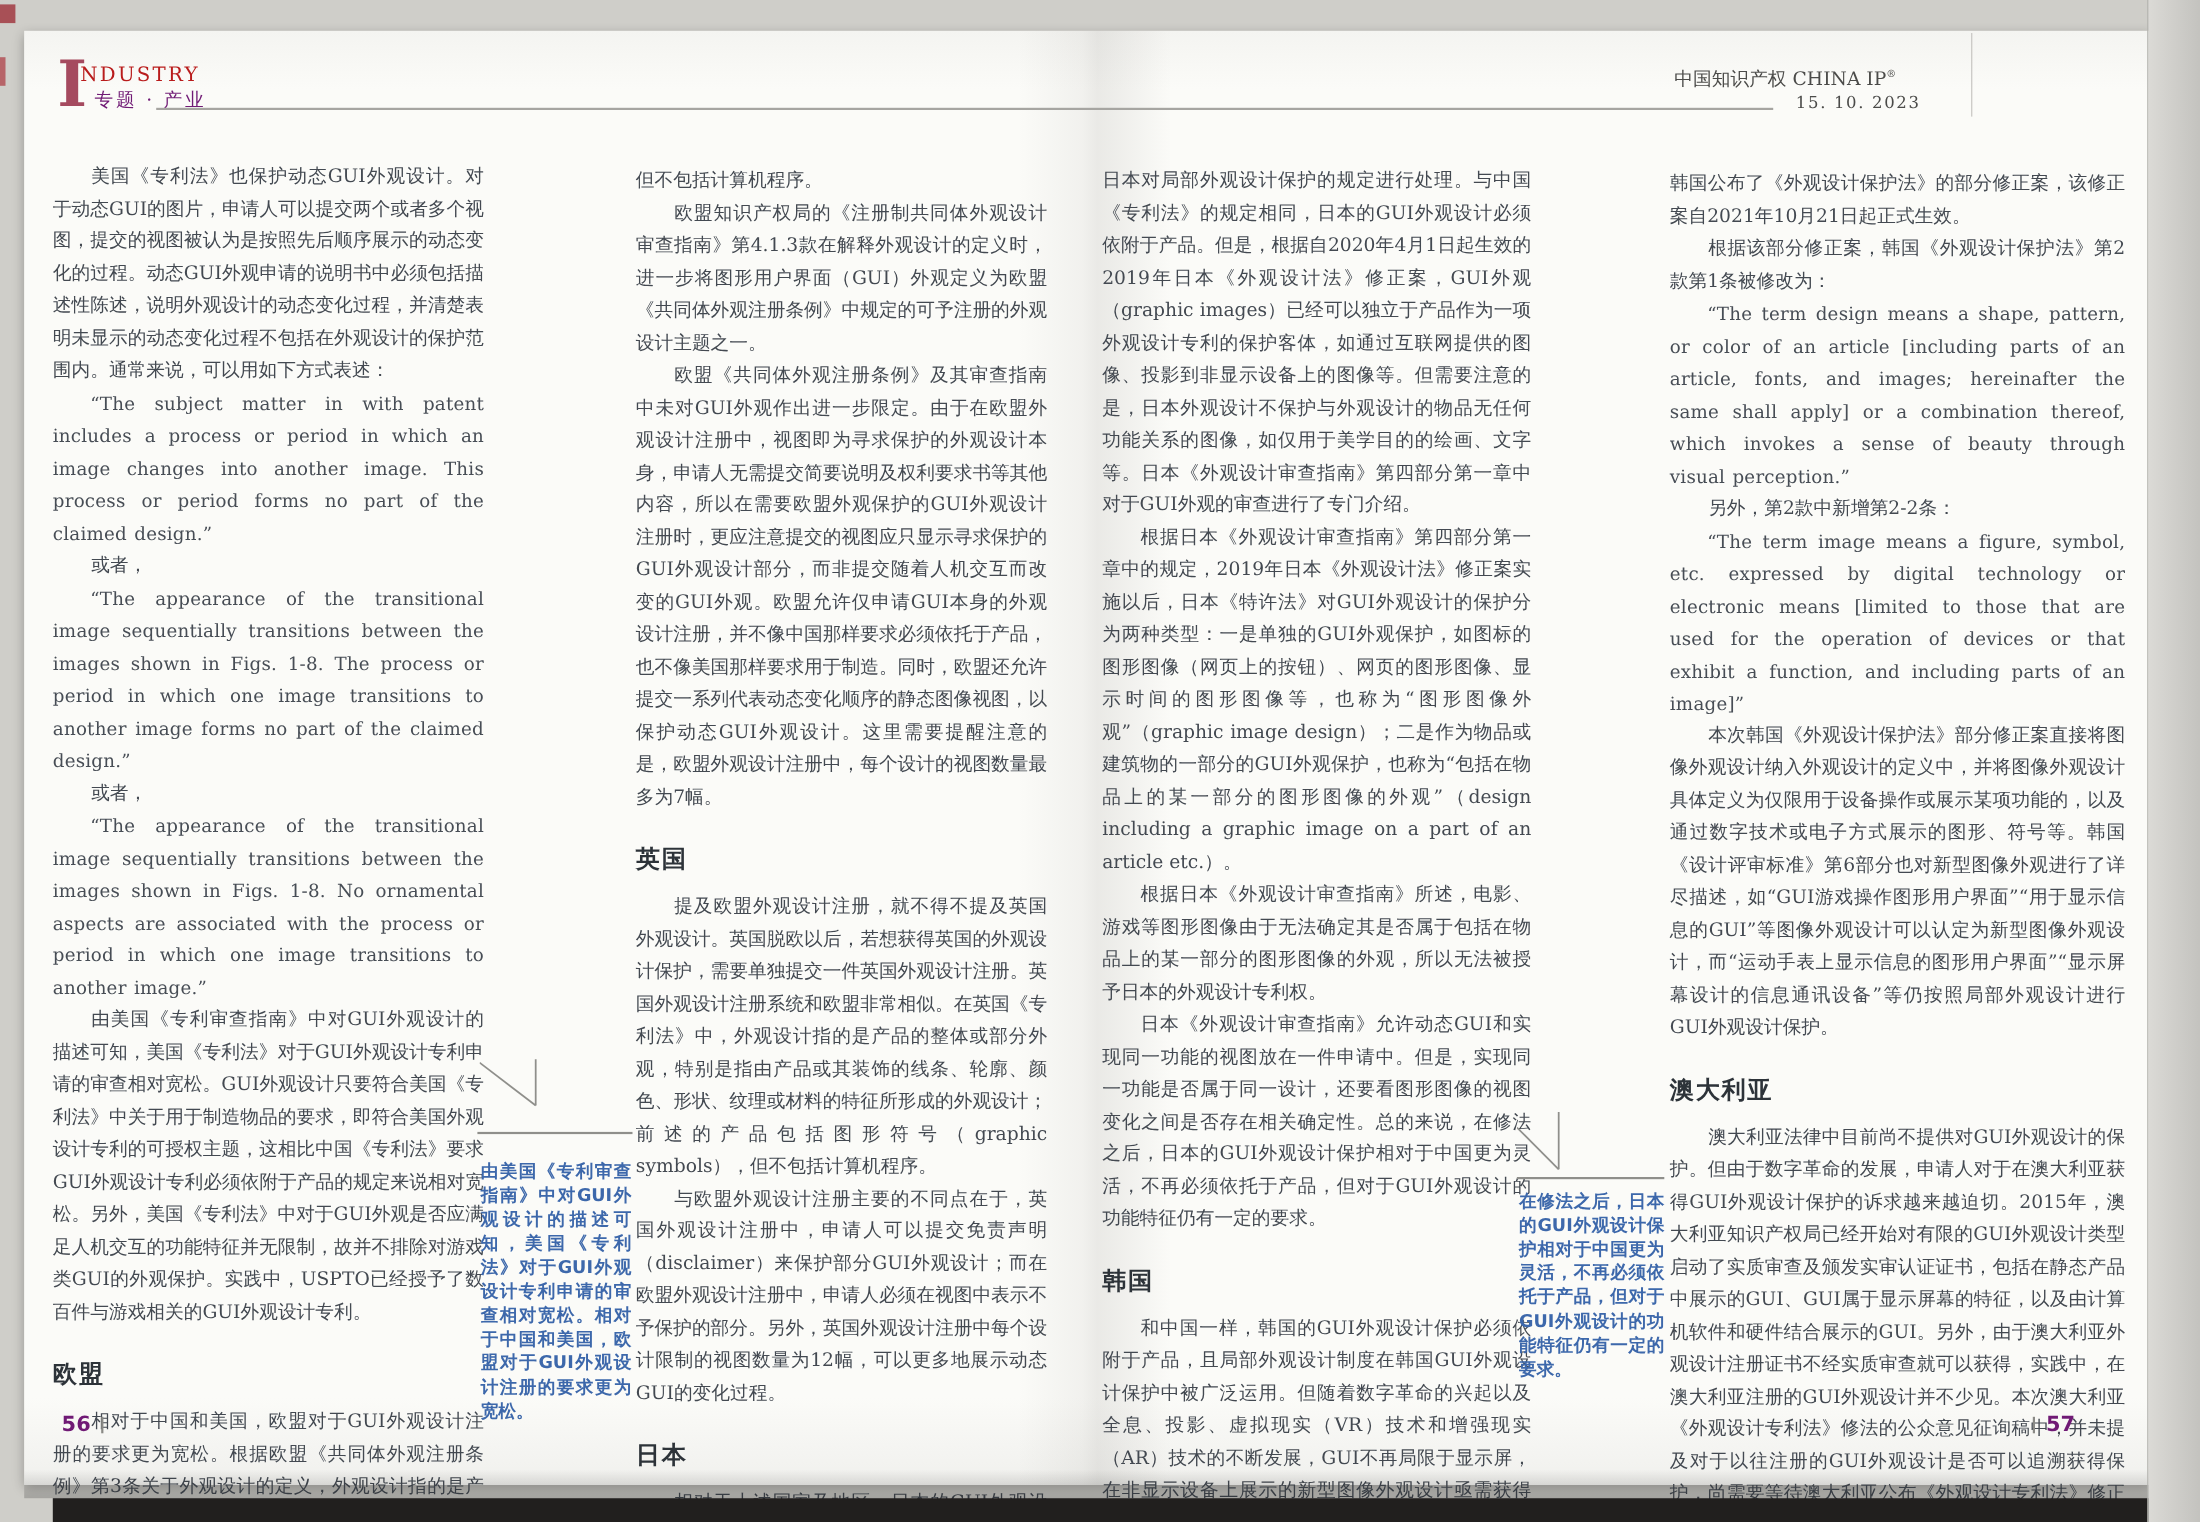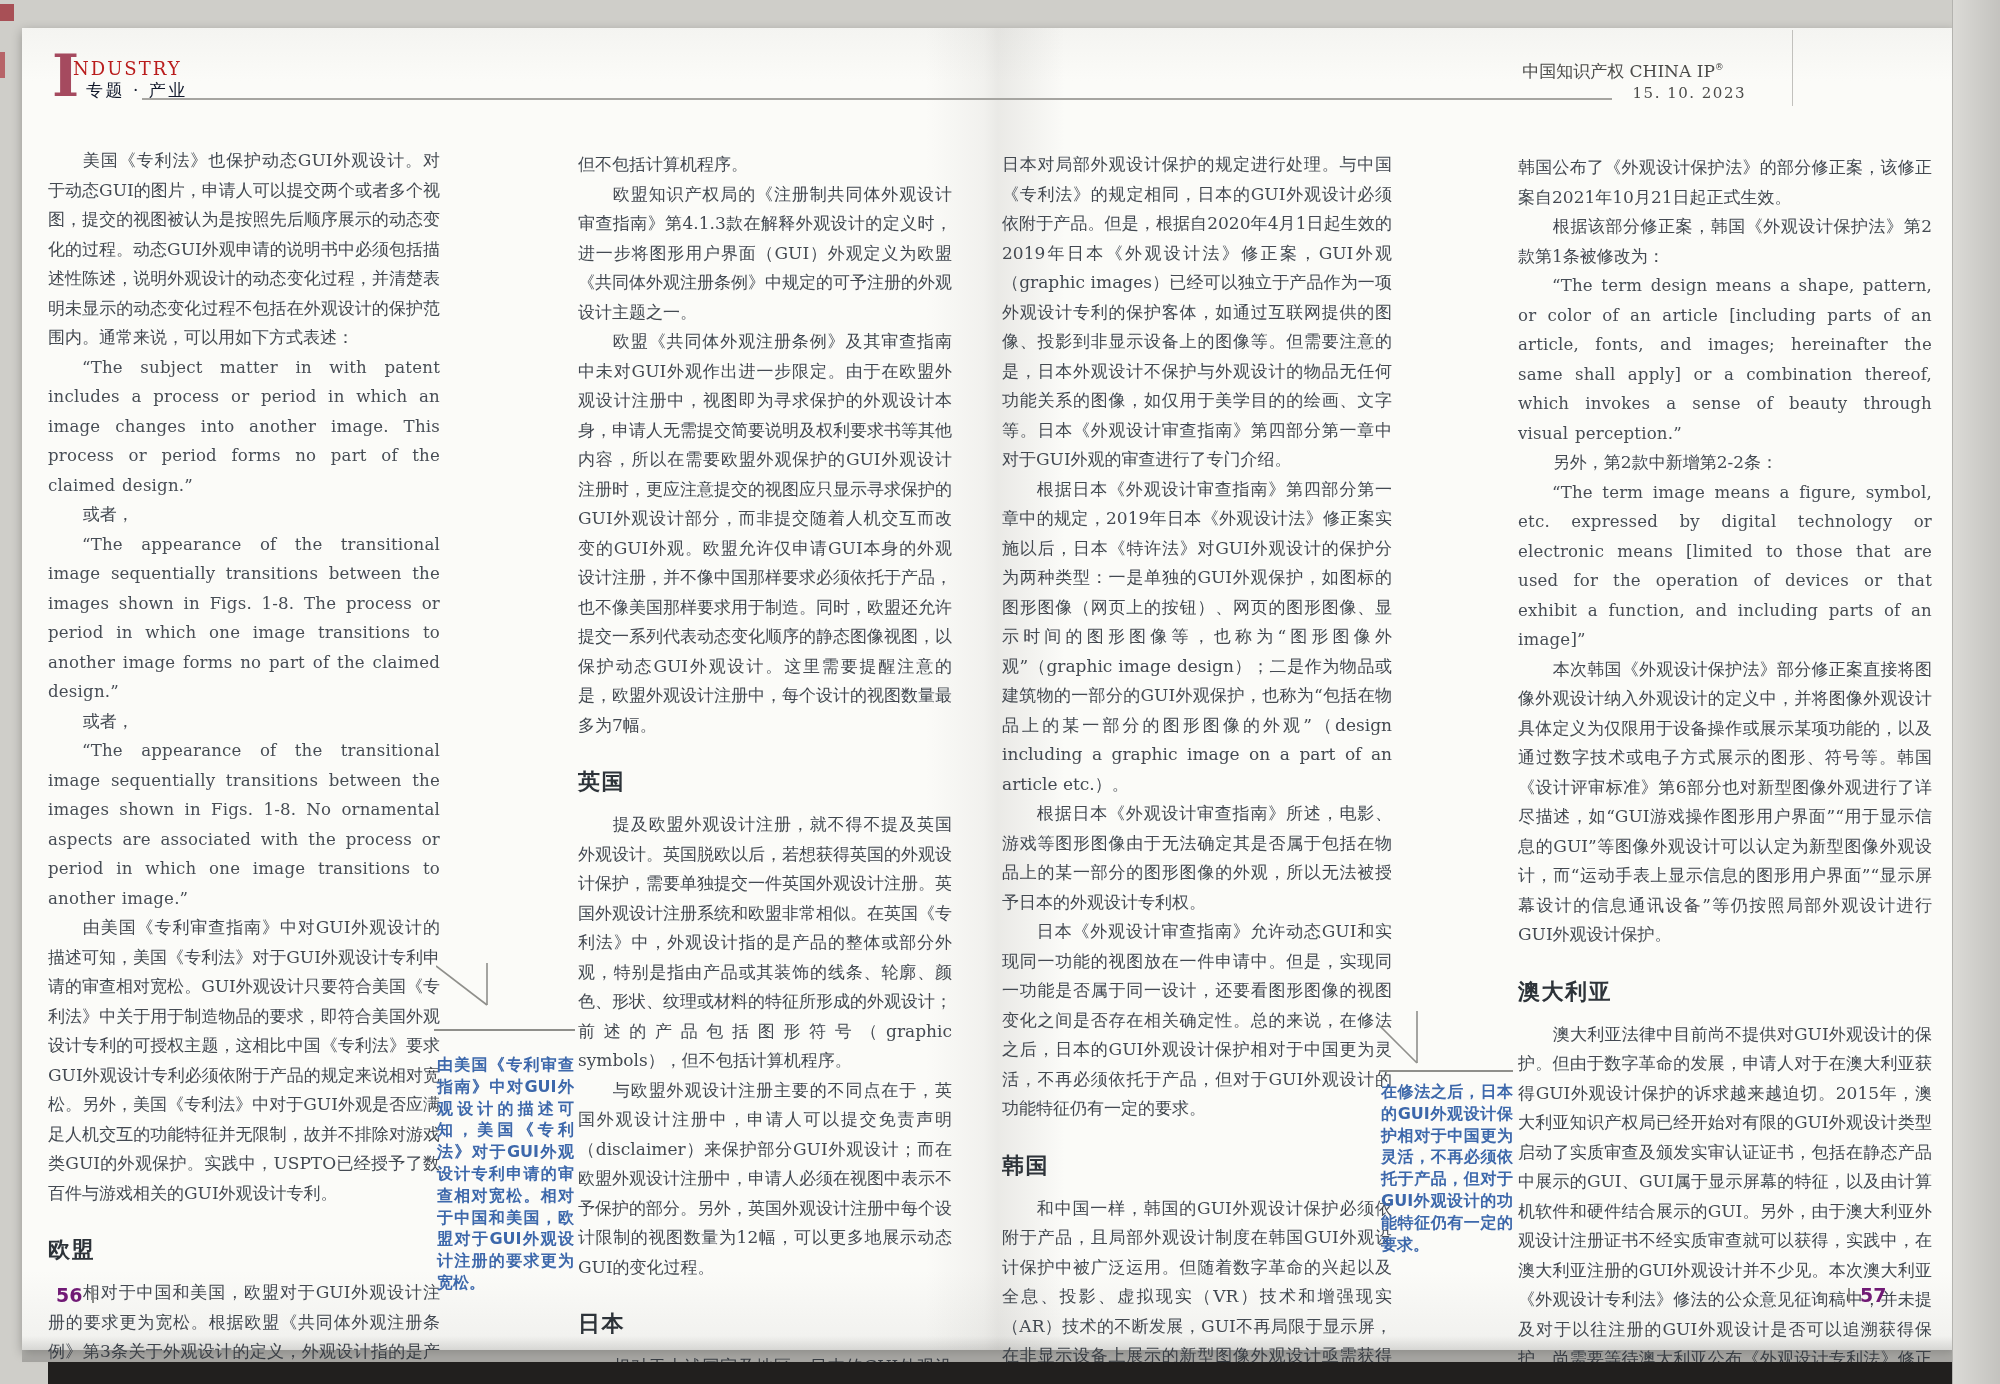--- a/index.html
+++ b/index.html
@@ -16,21 +16,21 @@
   .right-edge{position:absolute;left:1952px;top:0;width:48px;height:1384px;
         background:linear-gradient(90deg,#dbdad6,#c3c2be);border-left:1px solid #b4b3af;}
   .edge-line{position:absolute;left:1792px;top:30px;width:1px;height:76px;background:#c2c1bd;}
   .scan-mark1{position:absolute;left:0;top:4px;width:14px;height:17px;background:#a13a42;opacity:.85;}
   .scan-mark2{position:absolute;left:0;top:52px;width:5px;height:26px;background:#b04a50;opacity:.8;}
 
   
   .m-initial{position:absolute;left:52px;top:50px;font-size:58px;line-height:52px;font-weight:bold;
              color:#a54a5f;font-family:"DejaVu Serif","Liberation Serif",serif;}
   .m-en{position:absolute;left:73px;top:58px;font-size:18px;letter-spacing:2px;color:#b91c1c;}
-  .m-cn{position:absolute;left:86px;top:79px;font-size:17px;letter-spacing:2.5px;color:#0f172a;}
+  .m-cn{position:absolute;left:86px;top:79px;font-size:17px;letter-spacing:2.5px;color:#701a75;}
   .h-rule{position:absolute;left:142px;top:98px;width:1470px;height:2px;background:#a6a5a1;}
   .brand{position:absolute;left:1500px;top:60px;width:246px;text-align:center;font-size:17px;color:#4b4b49;}
   .brand sup{font-size:9px;}
   .b-date{position:absolute;left:1500px;top:84px;width:246px;text-align:right;font-size:15px;
           letter-spacing:1.5px;color:#4b4b49;}
 
   
   .col{position:absolute;font-size:17px;line-height:29.5px;color:#434951;text-align:justify;}
   #col1{left:48px;top:146px;width:392px;}
   #col2{left:578px;top:150px;width:374px;}

